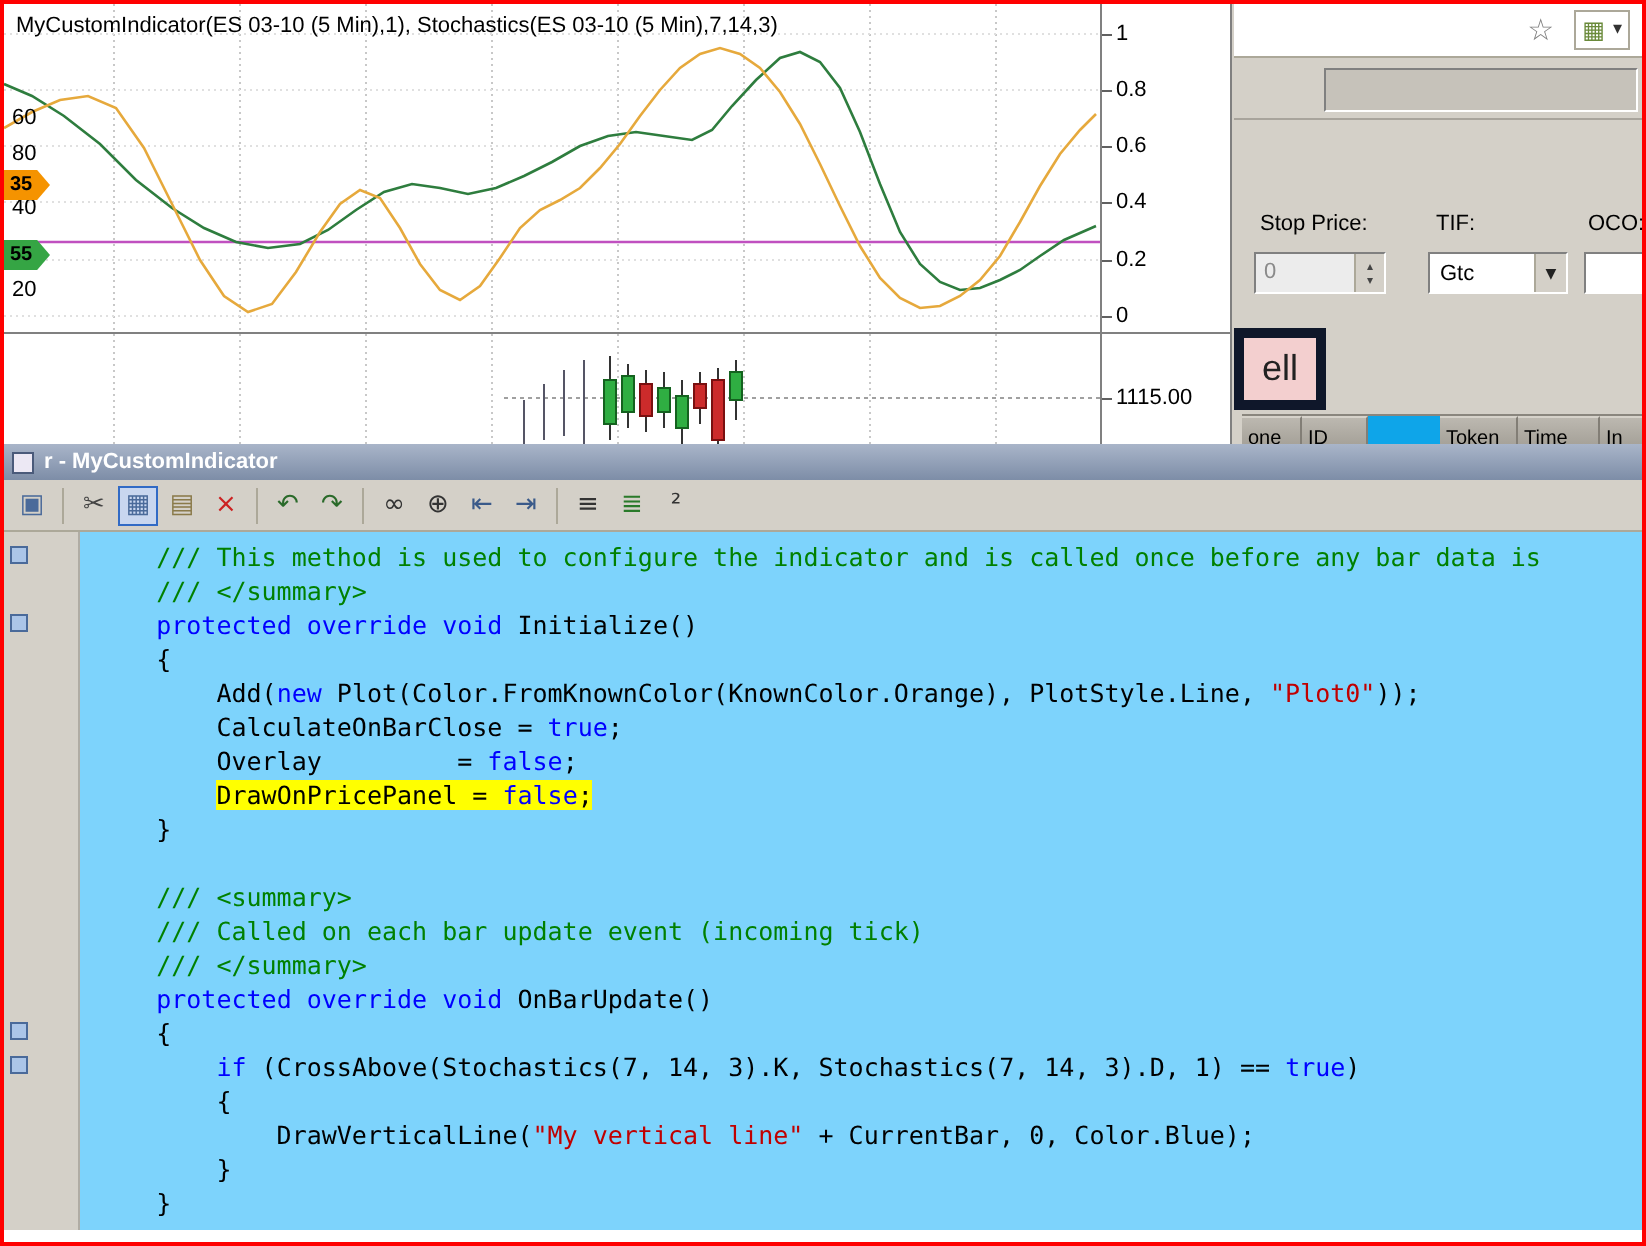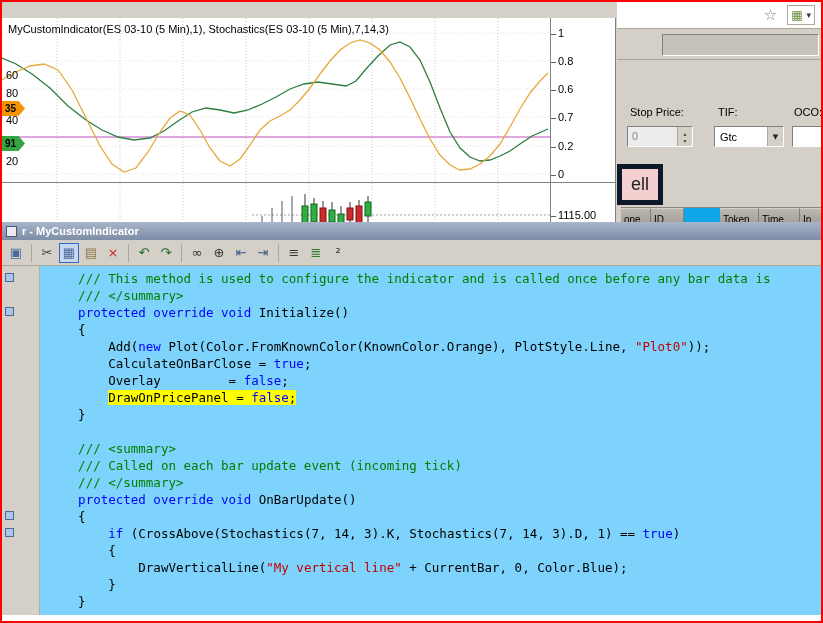--- a/index.html
+++ b/index.html
@@ -1,20 +1,20 @@
 <!DOCTYPE html>
 <html><head>
 <meta charset="utf-8">
 <style>
   *{margin:0;padding:0;box-sizing:border-box}
   html,body{width:823px;height:623px;font-family:"Liberation Sans",sans-serif;background:#fff}
   .app{position:relative;width:823px;height:623px;border:2px solid #ff0000;background:#d4d0c8;overflow:hidden}
 
   
-  .chart-panel{position:absolute;left:0;top:16px;width:614px;height:226px;background:#fff;border-right:1px solid #808080}
+  .chart-panel{position:absolute;left:0;top:0;width:614px;height:226px;background:#fff;border-right:1px solid #808080}
   #chart-svg{position:absolute;left:0;top:0}
   .chart-title{position:absolute;left:6px;top:5px;font-size:11px;color:#000;white-space:nowrap}
   .axis-line{position:absolute;left:548px;top:0;width:1px;height:226px;background:#808080}
   .right-axis{position:absolute;left:549px;top:0;width:64px;height:226px;background:#fff}
   .ax-label{position:absolute;left:0;font-size:11px;color:#000;white-space:nowrap}
   .ax-label::before{content:"";display:inline-block;width:5px;height:1px;background:#606060;vertical-align:middle;margin-right:2px}
   .left-axis-label{position:absolute;left:4px;font-size:11px;color:#000}
   .badge{position:absolute;left:0;width:23px;height:15px;line-height:15px;font-size:10px;font-weight:bold;color:#000;padding-left:3px;clip-path:polygon(0 0,72% 0,100% 50%,72% 100%,0 100%);z-index:3}
   .badge-orange{top:83px;background:#f59300}
   .badge-green{top:118px;background:#35a544}
@@ -107,28 +107,28 @@
         <rect x="363" y="184" width="6" height="14" fill="#2fae42" stroke="#14621f"></rect>
       </svg>
     <div class="chart-title">MyCustomIndicator(ES 03-10 (5 Min),1), Stochastics(ES 03-10 (5 Min),7,14,3)</div>
     <div class="left-axis" id="left-axis">
         <div class="left-axis-label" style="top: 21px; margin-top: 48px;">80</div>
         <div class="left-axis-label" style="top: 51px;">60</div>
         <div class="left-axis-label" style="top: 96px;">40</div>
         <div class="left-axis-label" style="top: 137px;">20</div>
       </div>
     <div class="badge badge-orange">35</div>
-    <div class="badge badge-green">91</div>
+    <div class="badge badge-green">55</div>
     <div class="axis-line"></div>
     <div class="right-axis" id="right-axis">
       <div class="ax-label" style="top:191px">1115.00</div>
     <div class="ax-label" style="top: 9px;">1</div>
         <div class="ax-label" style="top: 37px;">0.8</div>
         <div class="ax-label" style="top: 65px;">0.6</div>
-        <div class="ax-label" style="top: 93px;">0.7</div>
+        <div class="ax-label" style="top: 93px;">0.4</div>
         <div class="ax-label" style="top: 122px;">0.2</div>
         <div class="ax-label" style="top: 150px;">0</div>
       </div>
     <div class="pane-sep"></div>
   </div>
 
   <div class="right-panel">
     <div class="rp-toolbar">
       <span class="star">☆</span>
       <span class="rp-drop">

